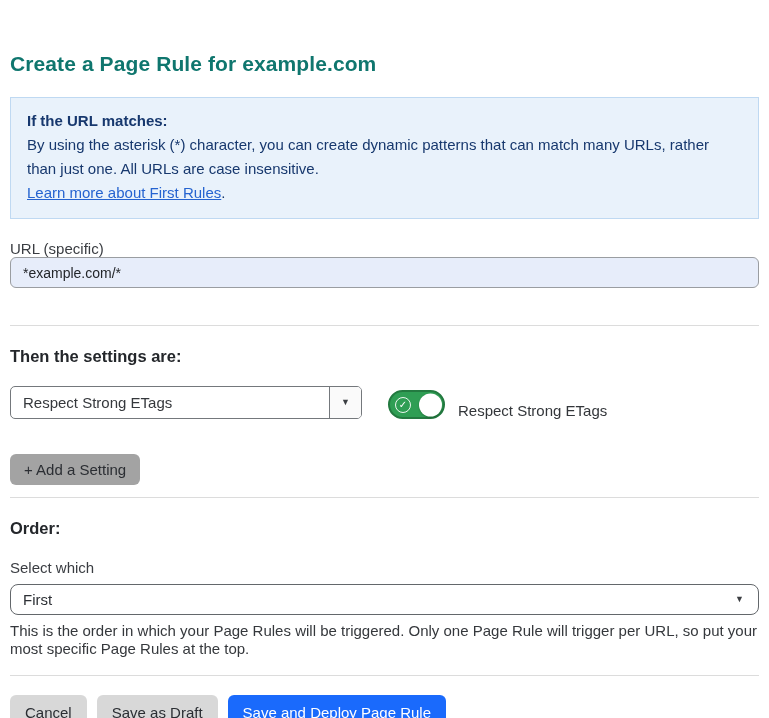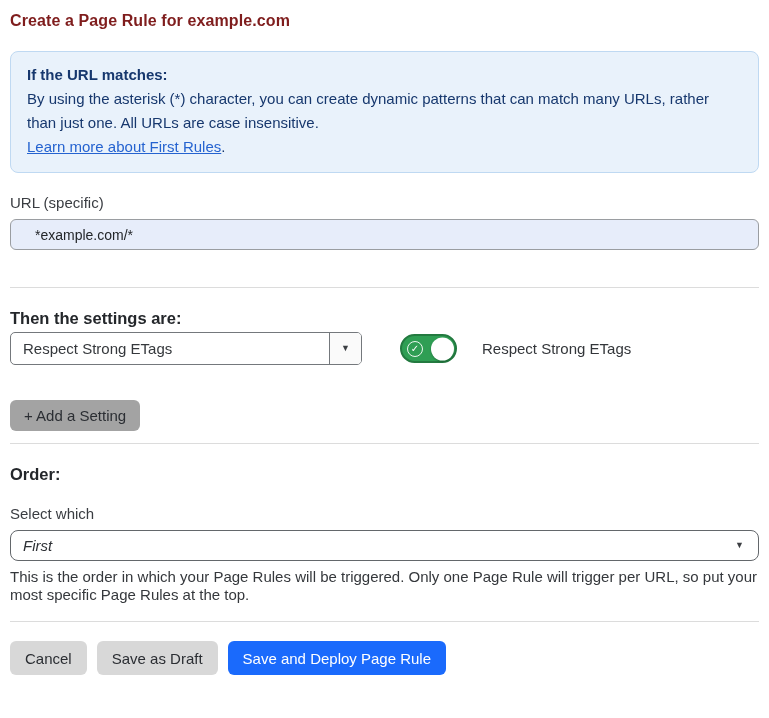--- a/index.html
+++ b/index.html
@@ -6,58 +6,58 @@
   html, body { width: 769px; height: 718px; }
   body {
     background: #ffffff;
     font-family: "Liberation Sans", "DejaVu Sans", sans-serif;
     color: #2b2e33;
     overflow: hidden;
   }
   .page { padding: 12px 10px 0 10px; width: 769px; }
 
   .page-title {
-    font-size: 16px;
+    font-size: 21px;
     font-weight: 700;
-    color: #7f1d1d;
+    color: #0f766e;
     letter-spacing: .1px;
+    margin-top: 40px;
   }
 
   .info-box {
     margin-top: 21px;
     background: #e9f2fb;
     border: 1px solid #bfd9f2;
-    border-radius: 8px;
+    border-radius: 0;
     padding: 11px 16px 13px 16px;
     color: #17386e;
     font-size: 15px;
     line-height: 24px;
   }
   .info-box .info-heading { font-weight: 700; }
   .info-box a.info-link {
     color: #2563d0;
     text-decoration: underline;
     cursor: pointer;
   }
 
   .field-label {
     display: block;
     font-size: 15px;
     color: #3a3d42;
     margin-top: 21px;
   }
 
   .url-input {
-    margin-top: 8px;
     width: 749px;
     height: 31px;
     background: #e7edfa;
     border: 1px solid #9a9da1;
     border-radius: 6px;
-    padding: 0 24px;
+    padding: 0 12px;
     font-size: 14px;
     color: #23262a;
     font-family: "Liberation Sans", "DejaVu Sans", sans-serif;
     outline: none;
   }
 
   .divider {
     border: none;
     border-top: 1px solid #dcdcdc;
     height: 0;
@@ -67,24 +67,23 @@
   .divider-3 { margin-top: 17px; }
 
   .section-heading {
     font-size: 16.5px;
     font-weight: 700;
     color: #24272b;
     margin-top: 21px;
   }
 
   .setting-row {
-    margin-top: 4px;
-    display: flex;
-    align-items: center;
-    gap: 12px;
+    margin-top: 20px;
+    display: flex;
+    align-items: flex-end;
   }
 
   .select-box {
     display: flex;
     align-items: stretch;
     border: 1px solid #74787c;
     border-radius: 5px;
     background: #ffffff;
     height: 33px;
     cursor: pointer;
@@ -173,21 +172,20 @@
     margin-top: 8px;
     width: 749px;
     height: 31px;
     border: 1px solid #63676b;
     border-radius: 8px;
     background: #ffffff;
     display: flex;
     align-items: center;
     padding: 0 14px 0 12px;
     cursor: pointer;
-    font-style: italic;
   }
   .wide-select .select-value {
     flex: 1;
     font-size: 15px;
     color: #2d3035;
   }
 
   .help-text {
     margin-top: 7px;
     font-size: 15px;

